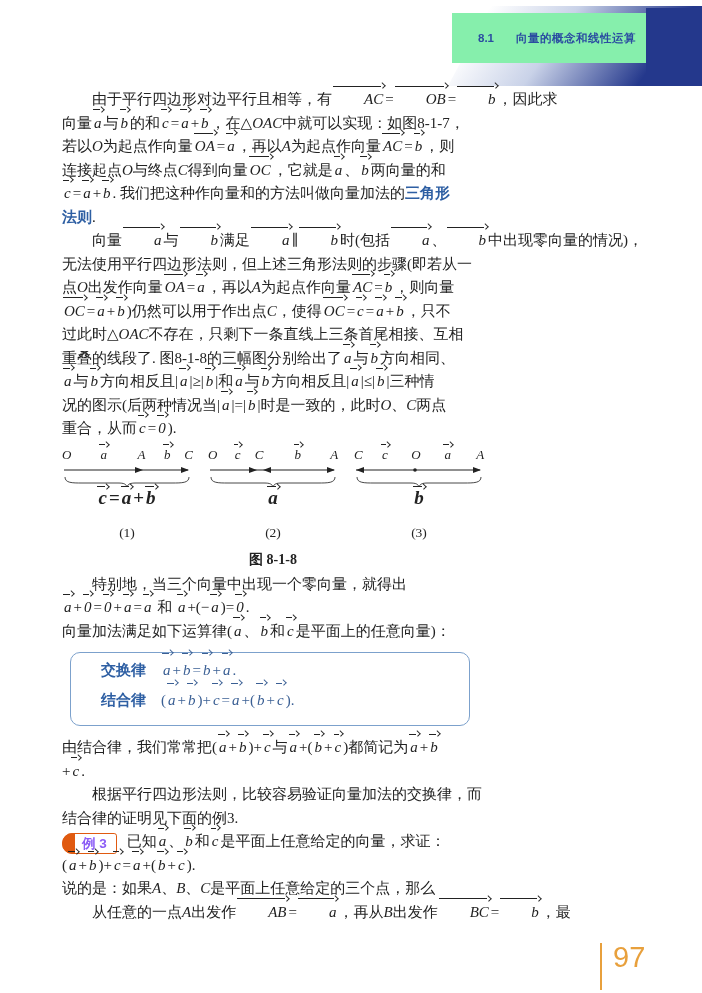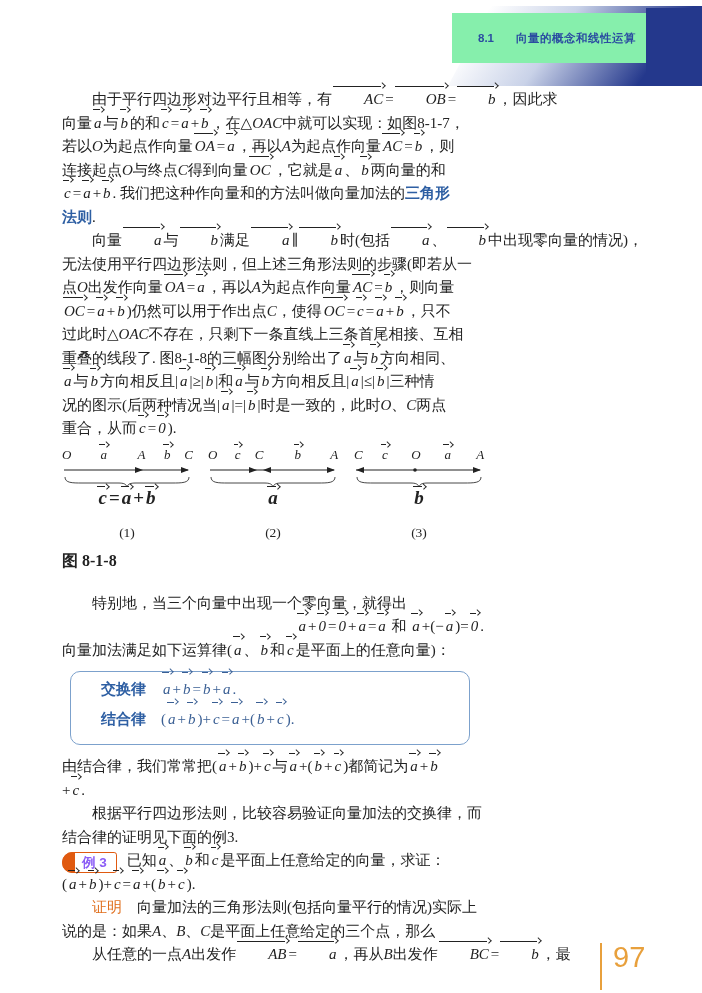--- a/index.html
+++ b/index.html
@@ -12,38 +12,38 @@
   .hdr-navy{position:absolute;left:646px;top:8px;width:56px;height:78px;background:#24388c;}
   .hdr-box{position:absolute;left:452px;top:13px;width:194px;height:50px;background:#86efac;
            display:flex;align-items:center;font-family:"Liberation Sans","DejaVu Sans",sans-serif;
            font-weight:bold;color:#2b4da1;font-size:11.5px;}
   .hdr-num{margin-left:26px;}
   .hdr-title{margin-left:22px;letter-spacing:.5px;}
   
   .body-flow{position:absolute;left:62px;top:88px;width:422px;font-size:15px;}
   .line{height:23.5px;line-height:23.5px;white-space:nowrap;}
   .ind{text-indent:2em;}
-  .center{text-align:right;}
+  .center{text-align:left;}
   .sg-m{font-style:italic;}
   .sg-hl{color:#2e5fa3;font-weight:bold;}
   .sg-or{color:#e0701f;}
   .vec{position:relative;display:inline-block;font-style:italic;padding:0 2px;}
   .vec::before{content:"";position:absolute;left:1px;right:4px;top:-2.5px;border-top:1.2px solid currentColor;}
   .vec::after{content:"";position:absolute;right:0;top:-5px;width:4px;height:4px;
               border-top:1.2px solid currentColor;border-right:1.2px solid currentColor;
               transform:rotate(45deg) scaleY(.8);}
   
   .figure{margin-top:6px;display:flex;justify-content:space-between;width:422px;}
   .diagram{width:130px;position:relative;}
   .lbls{position:relative;height:18px;font-size:13px;}
   .lbls span{position:absolute;top:0;}
   .axis,.brace{display:block;}
   .blab{text-align:center;font-size:19px;height:20px;line-height:18px;font-weight:bold;}
   .dnum{text-align:center;font-size:13.5px;margin-top:16px;}
-  .fig-caption{font-weight:bold;font-size:16px;margin-top:10px;margin-bottom:20px;}
+  .fig-caption{text-align:center;font-weight:bold;font-size:14px;margin-top:10px;margin-bottom:4px;}
   
   .d1 .lbls span:nth-child(1){left:0%;}  .d1 .lbls span:nth-child(2){left:28%;}
   .d1 .lbls span:nth-child(3){left:58%;} .d1 .lbls span:nth-child(4){left:77%;}
   .d1 .lbls span:nth-child(5){left:94%;}
   .d2 .lbls span:nth-child(1){left:0%;}  .d2 .lbls span:nth-child(2){left:19%;}
   .d2 .lbls span:nth-child(3){left:36%;} .d2 .lbls span:nth-child(4){left:65%;}
   .d2 .lbls span:nth-child(5){left:94%;}
   .d3 .lbls span:nth-child(1){left:0%;}  .d3 .lbls span:nth-child(2){left:20%;}
   .d3 .lbls span:nth-child(3){left:44%;} .d3 .lbls span:nth-child(4){left:68%;}
   .d3 .lbls span:nth-child(5){left:94%;}
@@ -209,21 +209,20 @@
         <div class="line ind"><span class="sg-t">根据平行四边形法则，比较容易验证向量加法的交换律，而</span></div>
         <div class="line"><span class="sg-t">结合律的证明见下面的例3.</span></div>
       </div>
 
     <div>
       <div class="line">
         <span class="badge">例 3</span><span><span class="sg-t">已知</span><span class="sg-v vec">a</span><span class="sg-t">、</span><span class="sg-v vec">b</span><span class="sg-t">和</span><span class="sg-v vec">c</span><span class="sg-t">是平面上任意给定的向量，求证：</span></span>
       </div>
       <div>
           <div class="line"><span class="sg-t">(</span><span class="sg-v vec">a</span><span class="sg-t">+</span><span class="sg-v vec">b</span><span class="sg-t">)+</span><span class="sg-v vec">c</span><span class="sg-t">=</span><span class="sg-v vec">a</span><span class="sg-t">+(</span><span class="sg-v vec">b</span><span class="sg-t">+</span><span class="sg-v vec">c</span><span class="sg-t">).</span></div>
-          <div class="line ind"><span class="sg-or">证明</span><span class="sg-t">　向量加法的三角形法则(包括向量平行的情况)实际上</span></div>
           <div class="line"><span class="sg-t">说的是：如果</span><span class="sg-m">A</span><span class="sg-t">、</span><span class="sg-m">B</span><span class="sg-t">、</span><span class="sg-m">C</span><span class="sg-t">是平面上任意给定的三个点，那么</span></div>
           <div class="line ind"><span class="sg-t">从任意的一点</span><span class="sg-m">A</span><span class="sg-t">出发作</span><span class="sg-v vec">AB</span><span class="sg-t">=</span><span class="sg-v vec">a</span><span class="sg-t">，再从</span><span class="sg-m">B</span><span class="sg-t">出发作</span><span class="sg-v vec">BC</span><span class="sg-t">=</span><span class="sg-v vec">b</span><span class="sg-t">，最</span></div>
         </div>
     </div>
 
   </div>
 
   <div class="foot-bar"></div>
   <div class="page-num">97</div>
 

